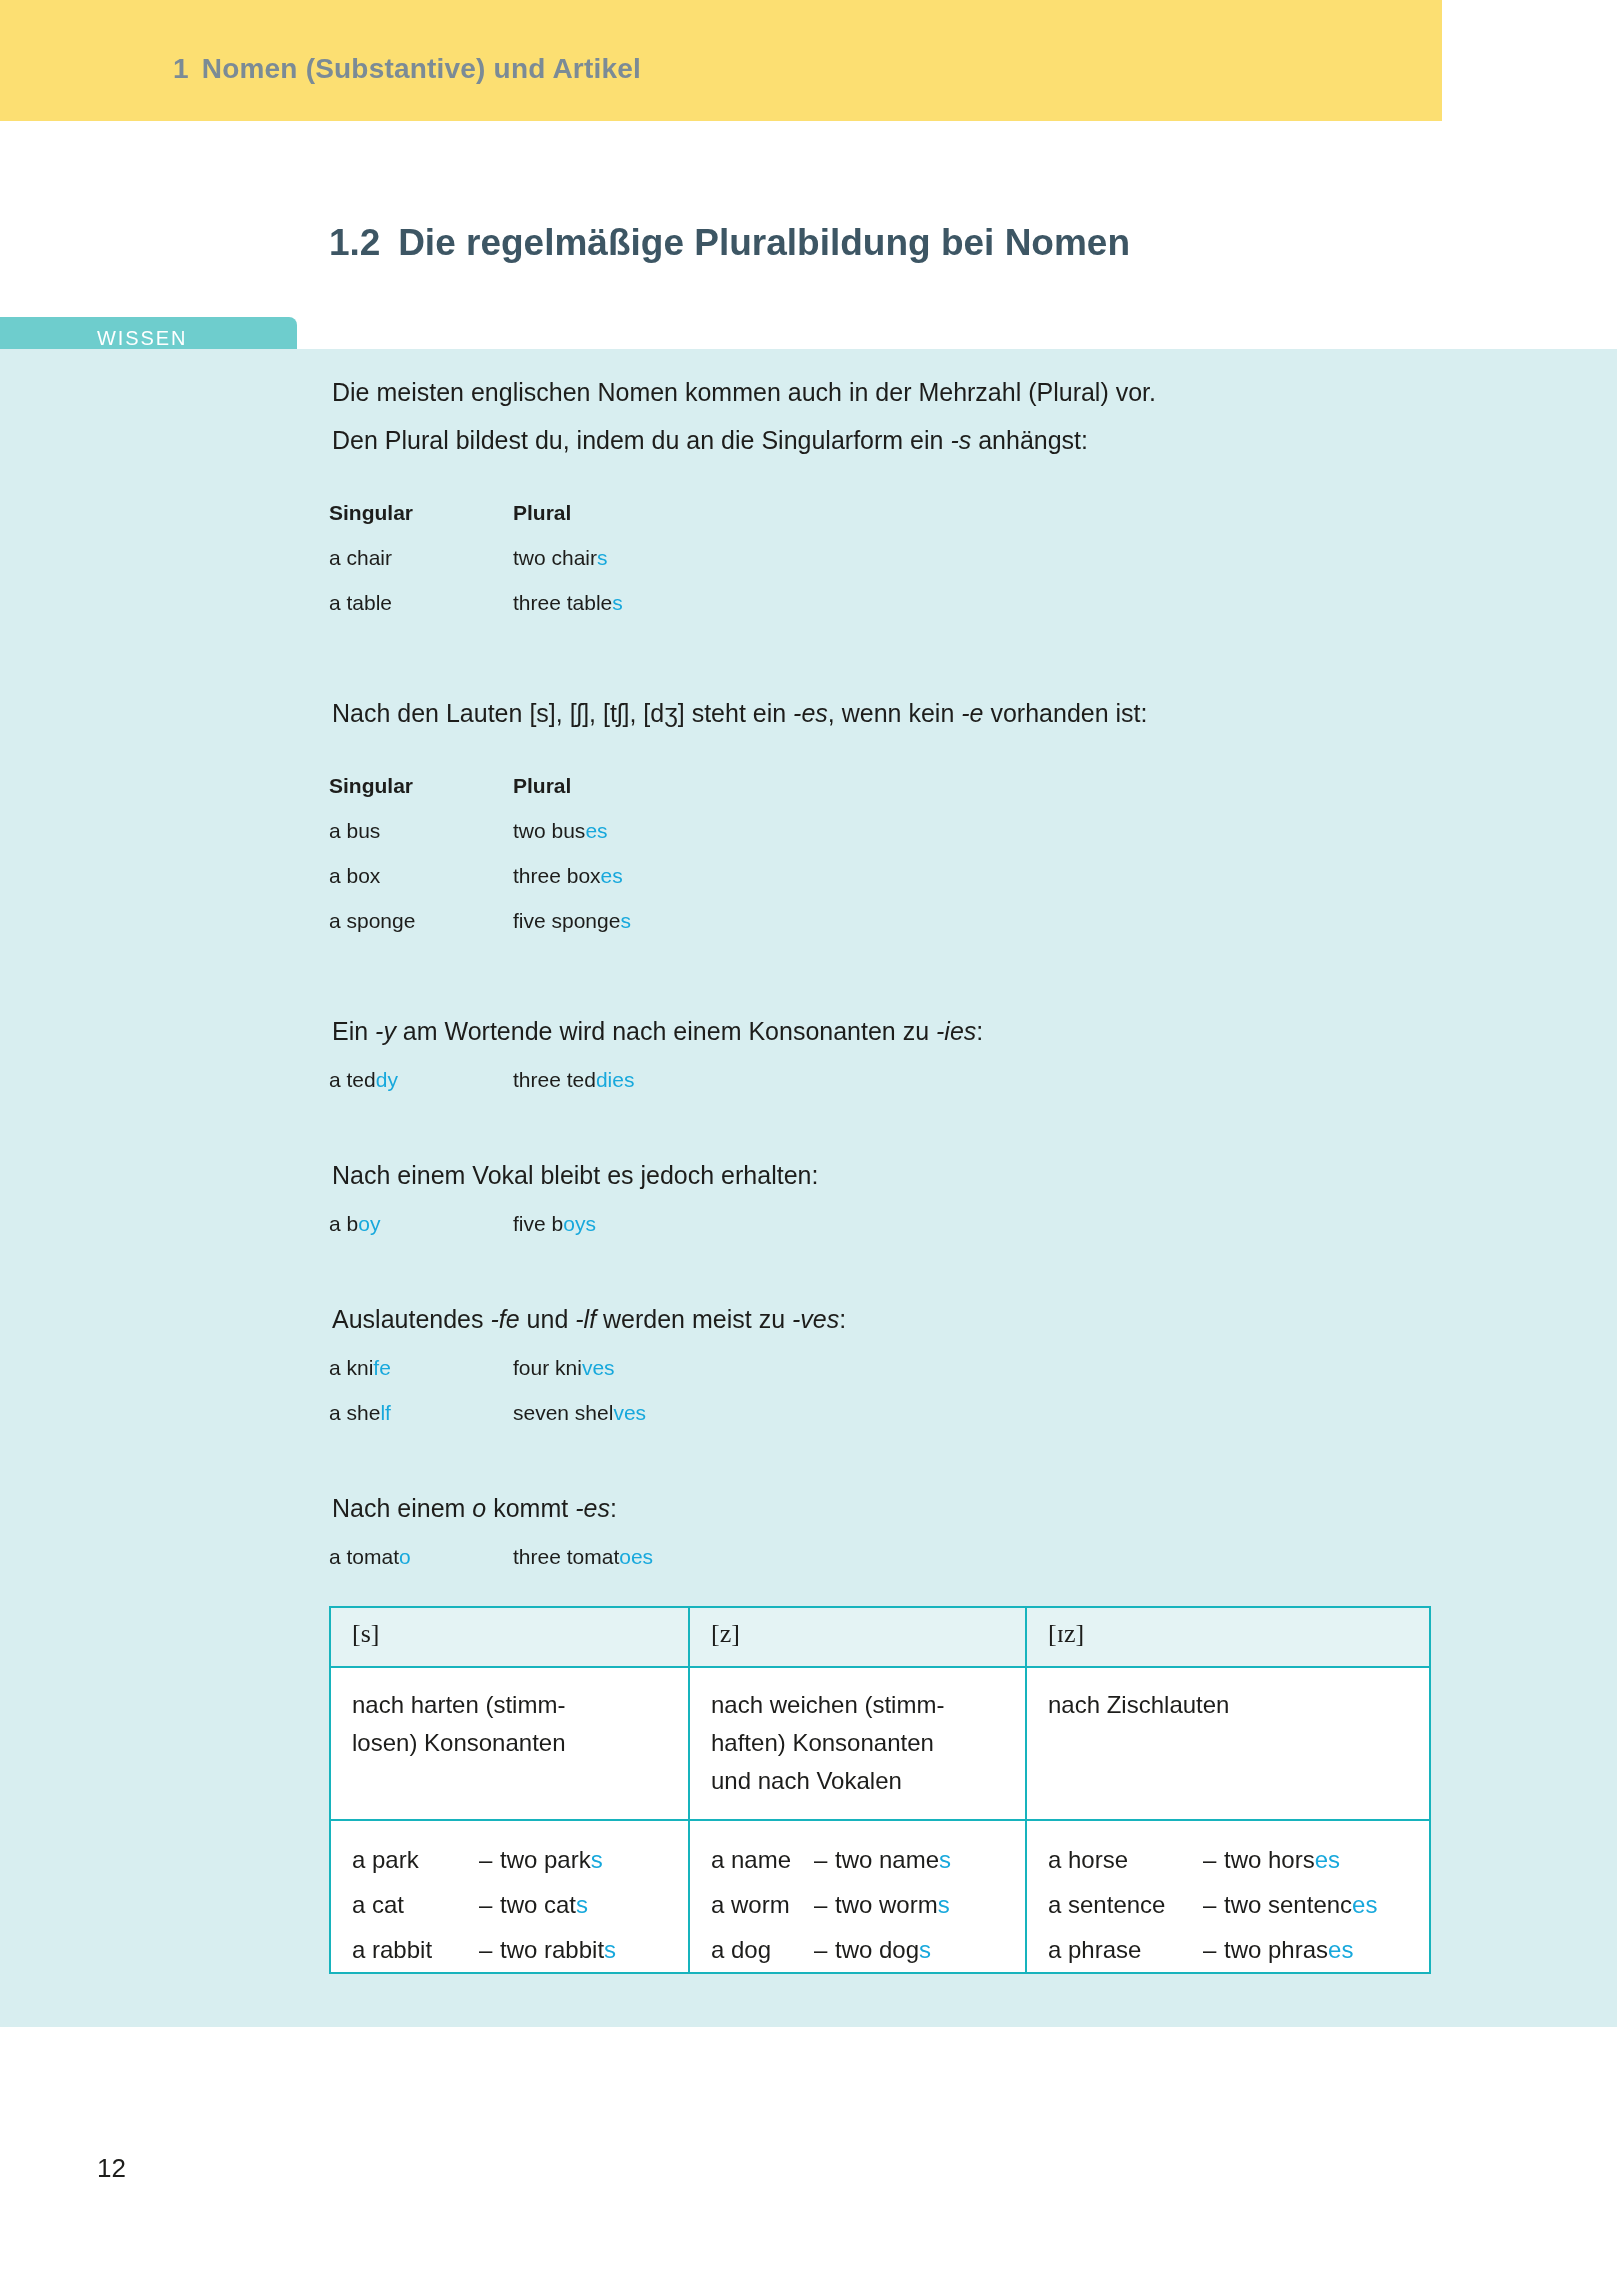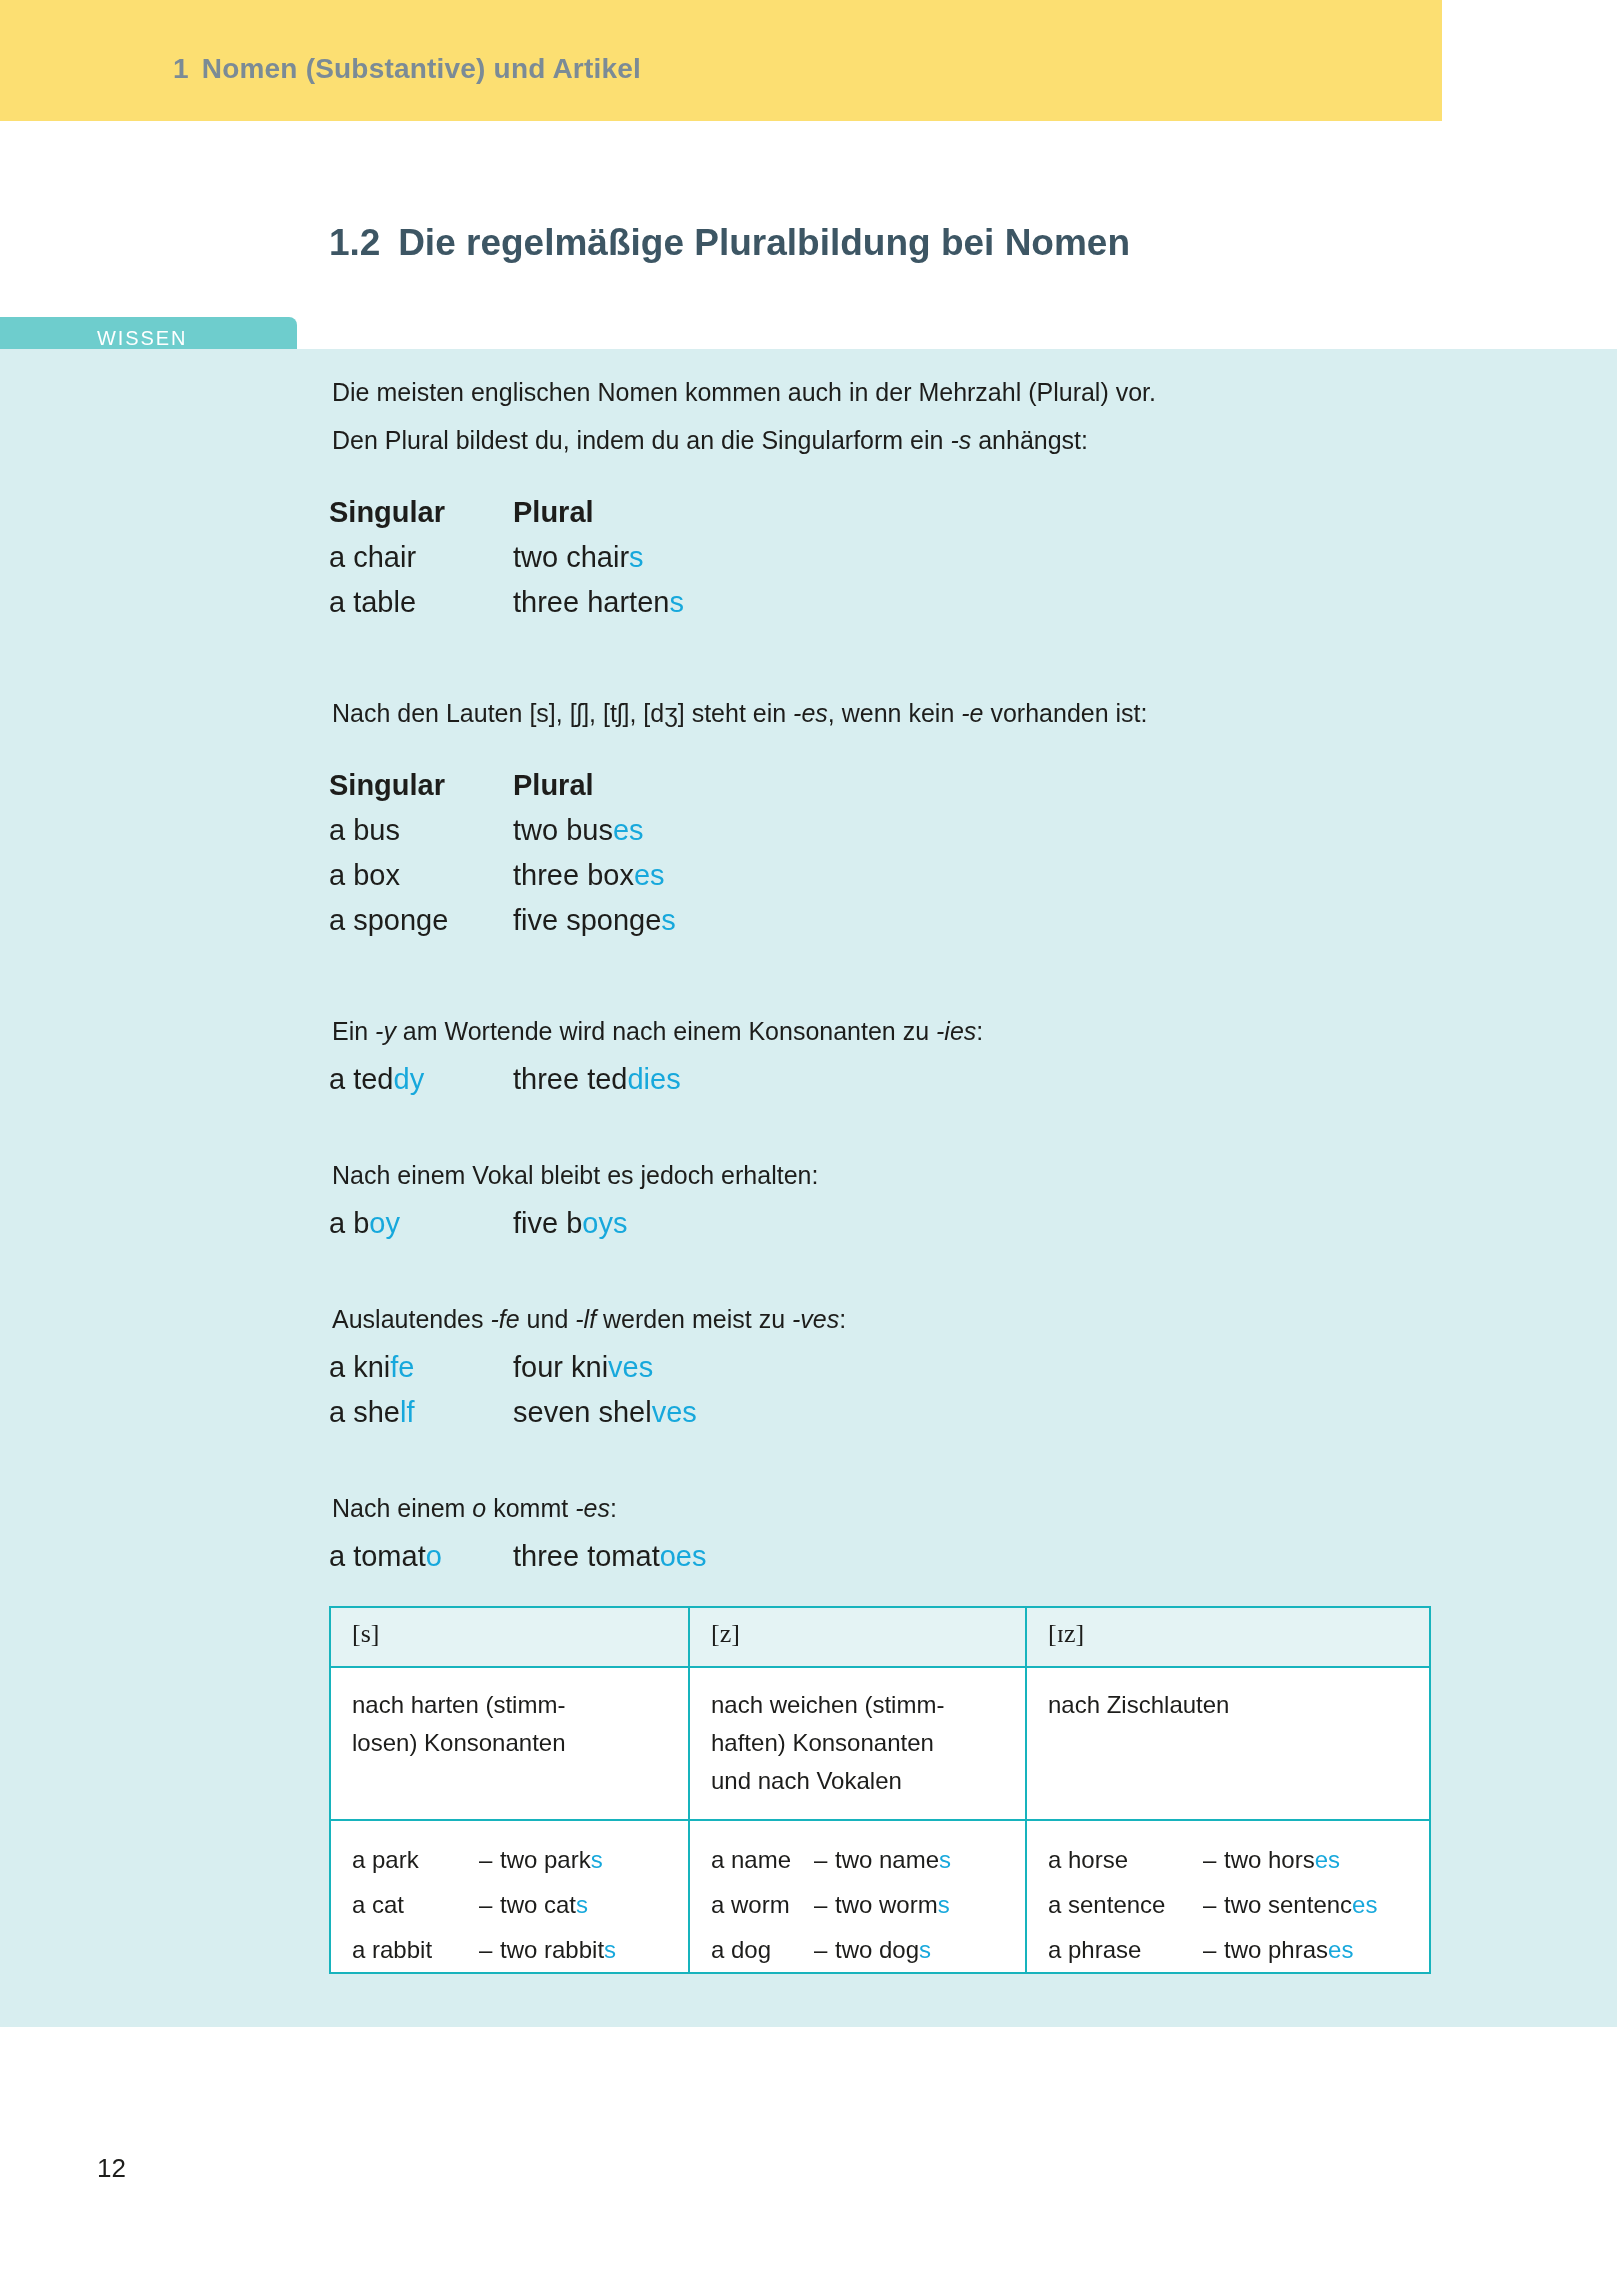--- a/index.html
+++ b/index.html
@@ -105,21 +105,21 @@
   .pairs {
     margin: 0;
     padding: 0;
     list-style: none;
   }
   .pairs li {
     display: block;
     height: 45px;
     line-height: 45px;
     white-space: nowrap;
-    font-size: 29px;
+    font-size: 21px;
     color: #1d1d1b;
   }
   .pairs li .c1 {
     display: inline-block;
     width: 184px;
     vertical-align: top;
   }
   .pairs li .c2 {
     display: inline-block;
     vertical-align: top;
@@ -234,21 +234,21 @@
   <div class="gap-sm"></div>
 
   <ul class="pairs">
     <li class="head">
       <span class="c1">Singular</span><span class="c2">Plural</span>
     </li>
     <li>
       <span class="c1">a chair</span><span class="c2"><span>two chair</span><span class="hl">s</span></span>
     </li>
     <li>
-      <span class="c1">a table</span><span class="c2"><span>three harten</span><span class="hl">s</span></span>
+      <span class="c1">a table</span><span class="c2"><span>three table</span><span class="hl">s</span></span>
     </li>
   </ul>
 
   <div class="gap-lg"></div>
 
   <p class="para"><span>Nach den Lauten [s], [ʃ], [tʃ], [dʒ] steht ein </span><em class="it">-es</em><span>, wenn kein </span><em class="it">-e</em><span> vorhanden ist:</span></p>
 
   <div class="gap-sm"></div>
 
   <ul class="pairs">

